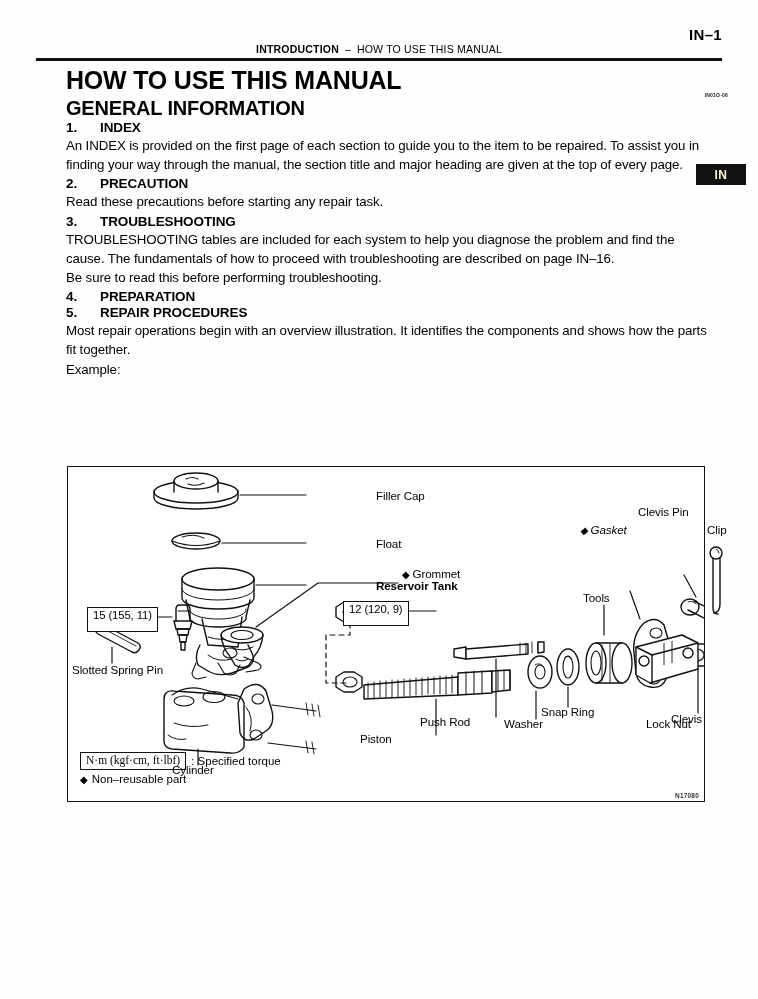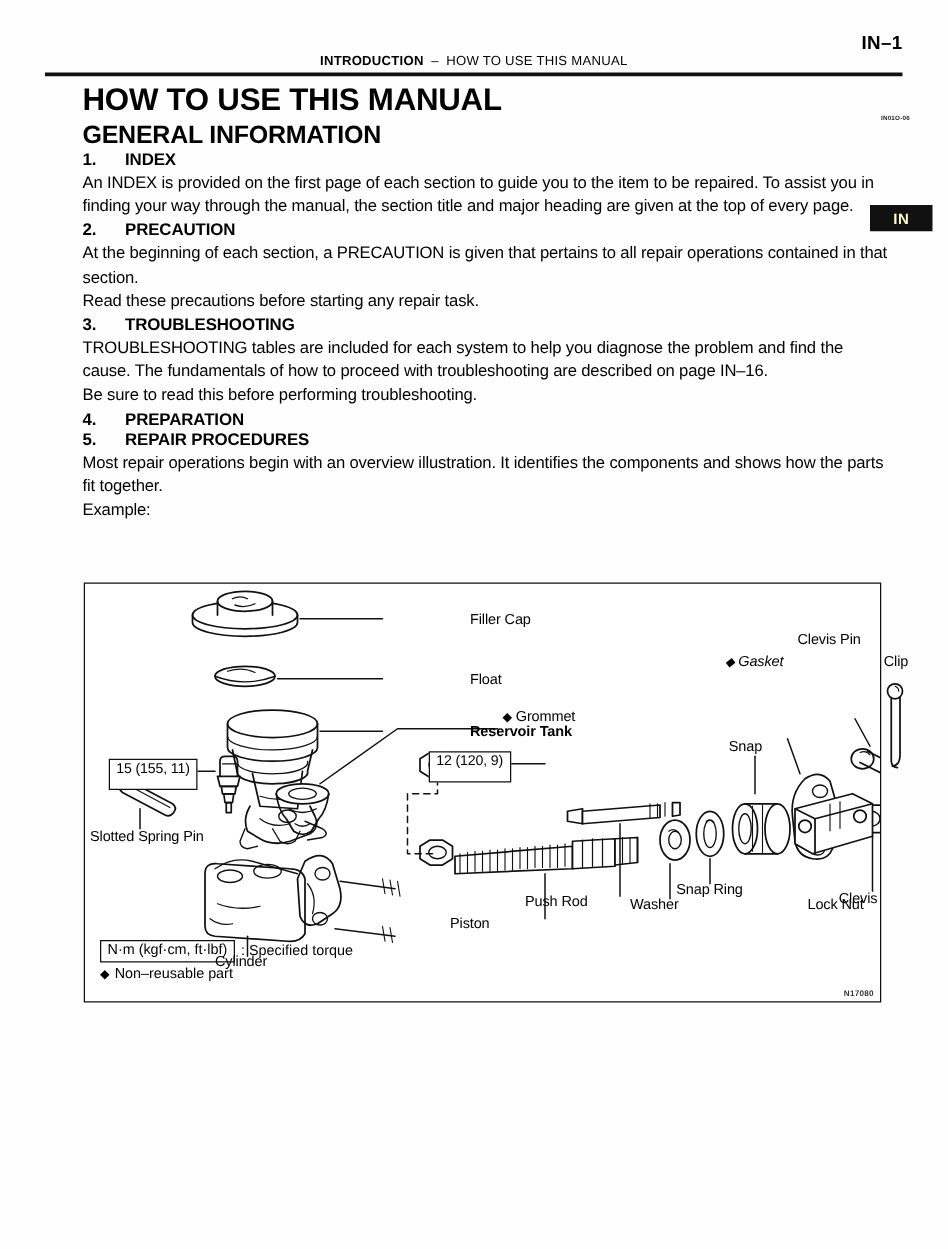--- a/index.html
+++ b/index.html
@@ -170,20 +170,21 @@
     display: flex;
     align-items: center;
     font-size: 11.5px;
     margin-bottom: 3px;
   }
   .legend-box {
     border: 1.3px solid #111;
     padding: 1px 5px 2px 5px;
     font-size: 11.5px;
     line-height: 13px;
+    font-family: Liberation Serif, serif;
   }
   .legend-colon {
     padding-left: 5px;
     font-size: 11.5px;
   }
   .legend-row2 {
     font-size: 11.5px;
     display: flex;
     align-items: center;
   }
@@ -238,21 +239,20 @@
     <div class="sec-head">
       <span class="num">1.</span>
       <span>INDEX</span>
     </div>
     <p class="para">An INDEX is provided on the first page of each section to guide you to the item to be repaired. To assist you in finding your way through the manual, the section title and major heading are given at the top of every page.</p>
 
     <div class="sec-head">
       <span class="num">2.</span>
       <span>PRECAUTION</span>
     </div>
-    <p class="para tight">At the beginning of each section, a PRECAUTION is given that pertains to all repair operations contained in that section.</p>
     <p class="para">Read these precautions before starting any repair task.</p>
 
     <div class="sec-head">
       <span class="num">3.</span>
       <span>TROUBLESHOOTING</span>
     </div>
     <p class="para tight">TROUBLESHOOTING tables are included for each system to help you diagnose the problem and find the cause. The fundamentals of how to proceed with troubleshooting are described on page IN–16.</p>
     <p class="para">Be sure to read this before performing troubleshooting.</p>
 
     <div class="sec-head">
@@ -444,21 +444,21 @@
     <div class="flabel" style="left:334px; top:100px;">
       <span class="dia-mark">◆</span><span>Grommet</span>
     </div>
 
     <div class="flabel" style="left:4px;   top:196px;">Slotted Spring Pin</div>
     <div class="flabel" style="left:104px; top:296px;">Cylinder</div>
     <div class="flabel" style="left:292px; top:265px;">Piston</div>
     <div class="flabel" style="left:352px; top:248px;">Push Rod</div>
     <div class="flabel" style="left:436px; top:250px;">Washer</div>
     <div class="flabel" style="left:473px; top:238px;">Snap Ring</div>
-    <div class="flabel" style="left:515px; top:124px;">Snap</div>
+    <div class="flabel" style="left:515px; top:124px;">Tools</div>
 
     <div class="flabel" style="left:512px; top:56px;font-style:italic;">
       <span class="dia-mark">◆</span><span>Gasket</span>
     </div>
 
     <div class="flabel" style="left:570px; top:38px;">Clevis Pin</div>
     <div class="flabel" style="left:639px; top:56px;">Clip</div>
     <div class="flabel" style="left:603px; top:245px;">Clevis</div>
     <div class="flabel" style="left:578px; top:250px;">Lock Nut</div>
 

